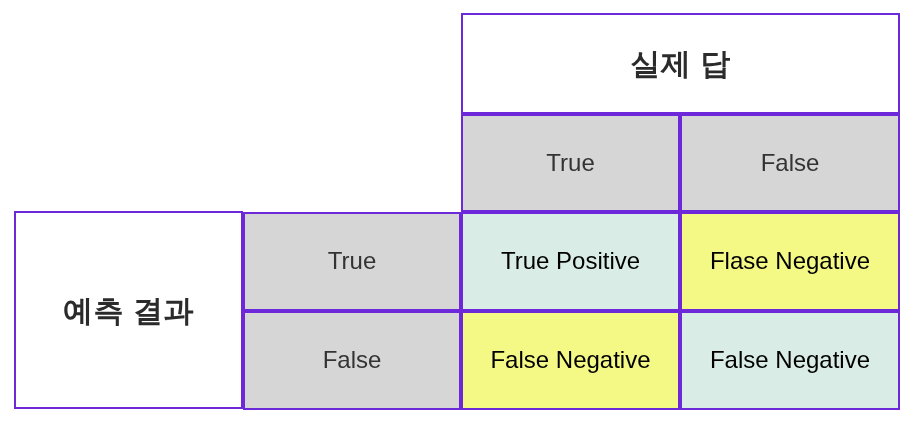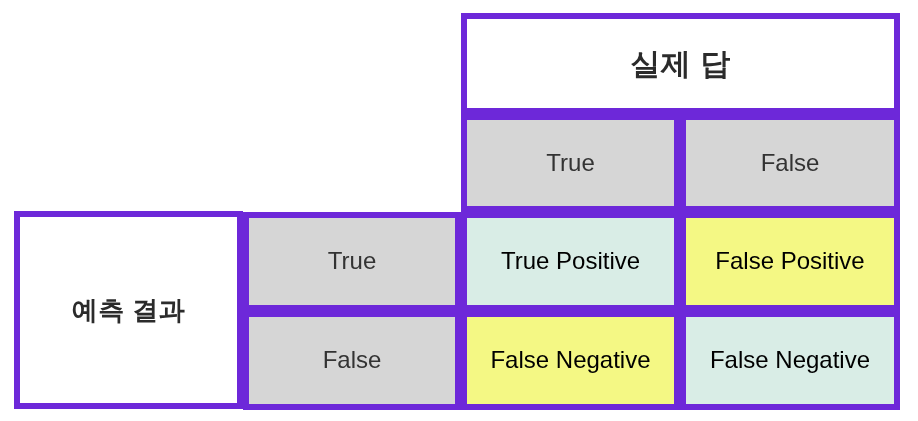--- a/index.html
+++ b/index.html
@@ -19,21 +19,21 @@
     position: absolute;
     left: 0;
     top: 0;
     width: 918px;
     height: 421px;
   }
 
   .cell {
     position: absolute;
     box-sizing: border-box;
-    border: 6px solid #6d28d9;
+    border: 2px solid #6d28d9;
     display: flex;
     align-items: center;
     justify-content: center;
     text-align: right;
     color: #2b2b2b;
     line-height: 1.1;
   }
 
   
   .actual-title {
@@ -59,21 +59,21 @@
   .col-head-0 { left: 461px; width: 219px; }
   .col-head-1 { left: 680px; width: 220px; }
 
   
   .pred-title {
     left: 14px;
     top: 211px;
     width: 229px;
     height: 198px;
     background: #ffffff;
-    font-size: 26px;
+    font-size: 30px;
     font-weight: bold;
     letter-spacing: 0.5px;
   }
 
   
   .row-head {
     left: 243px;
     width: 218px;
     height: 99px;
     background: #d6d6d6;
@@ -103,17 +103,17 @@
 
   <div class="cell col-head col-head-0">True</div>
   <div class="cell col-head col-head-1">False</div>
 
   <div class="cell pred-title">예측 결과</div>
 
   <div class="cell row-head row-head-0">True</div>
   <div class="cell row-head row-head-1">False</div>
 
   <div class="cell data-cell dc-r0c0" style="background-color: rgb(217, 237, 230);">True Positive</div>
-  <div class="cell data-cell dc-r0c1" style="background-color: rgb(244, 248, 132);">False Positive</div>
+  <div class="cell data-cell dc-r0c1" style="background-color: rgb(244, 248, 132);">Flase Negative</div>
   <div class="cell data-cell dc-r1c0" style="background-color: rgb(244, 248, 132);">False Negative</div>
   <div class="cell data-cell dc-r1c1" style="background-color: rgb(217, 237, 230);">False Negative</div>
 
 </div>
 
 </body></html>

